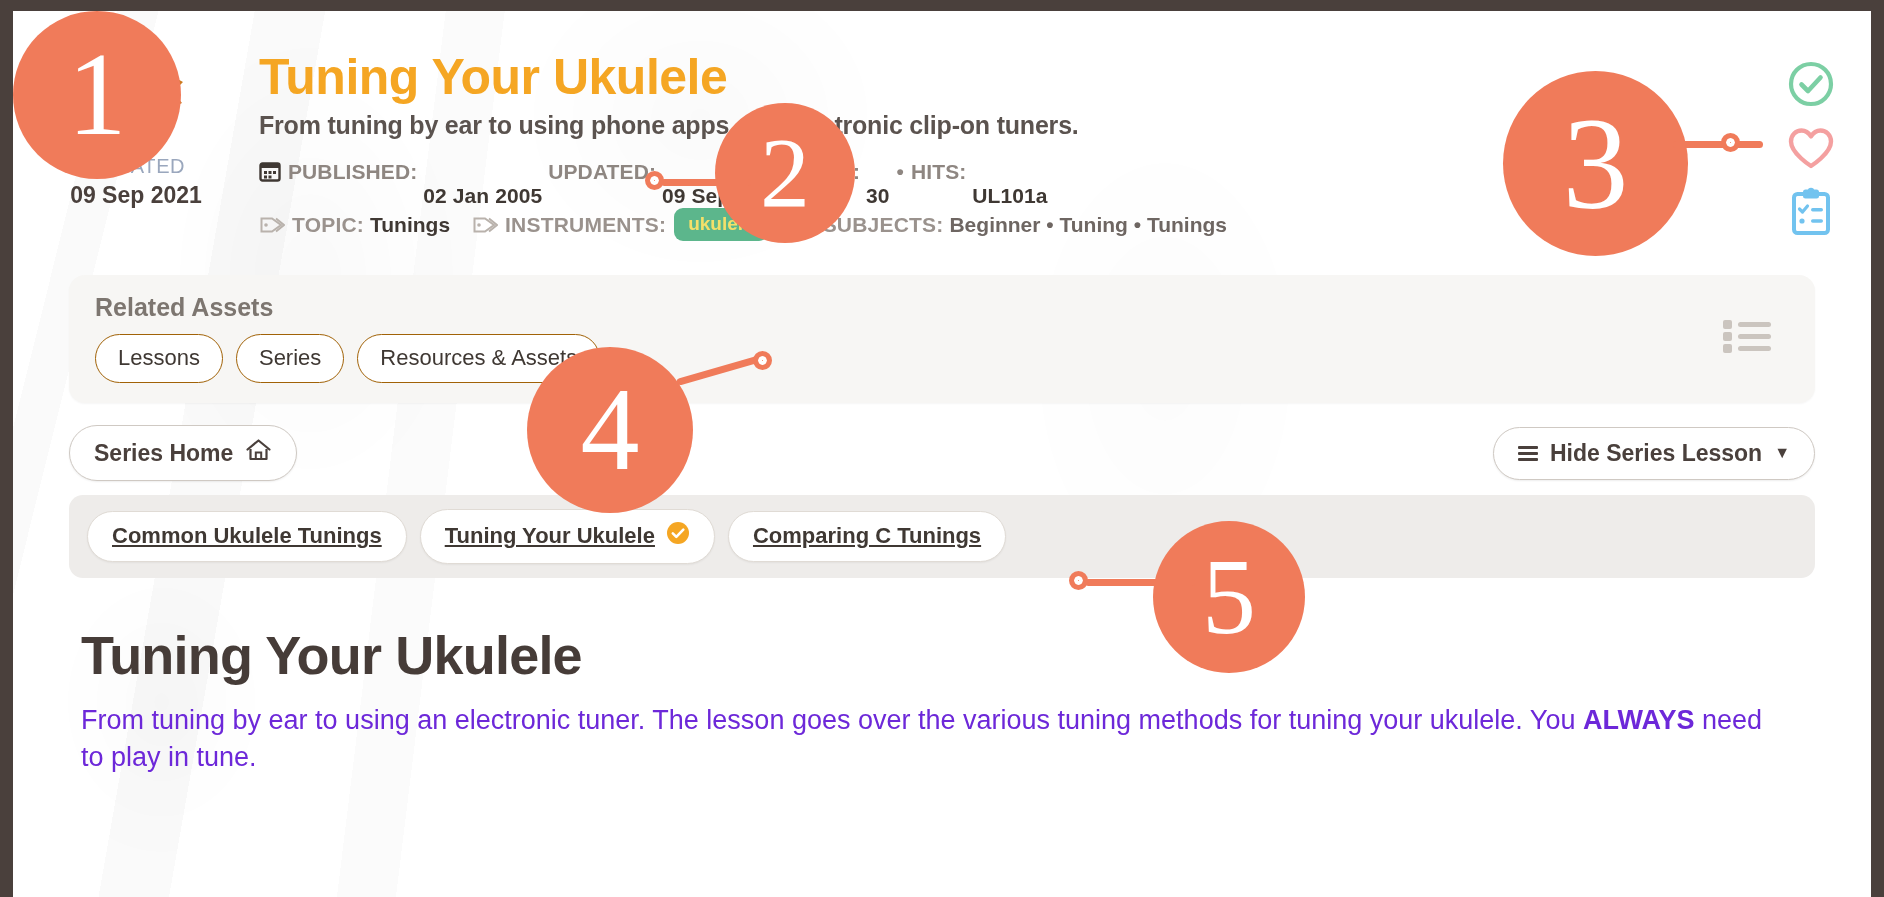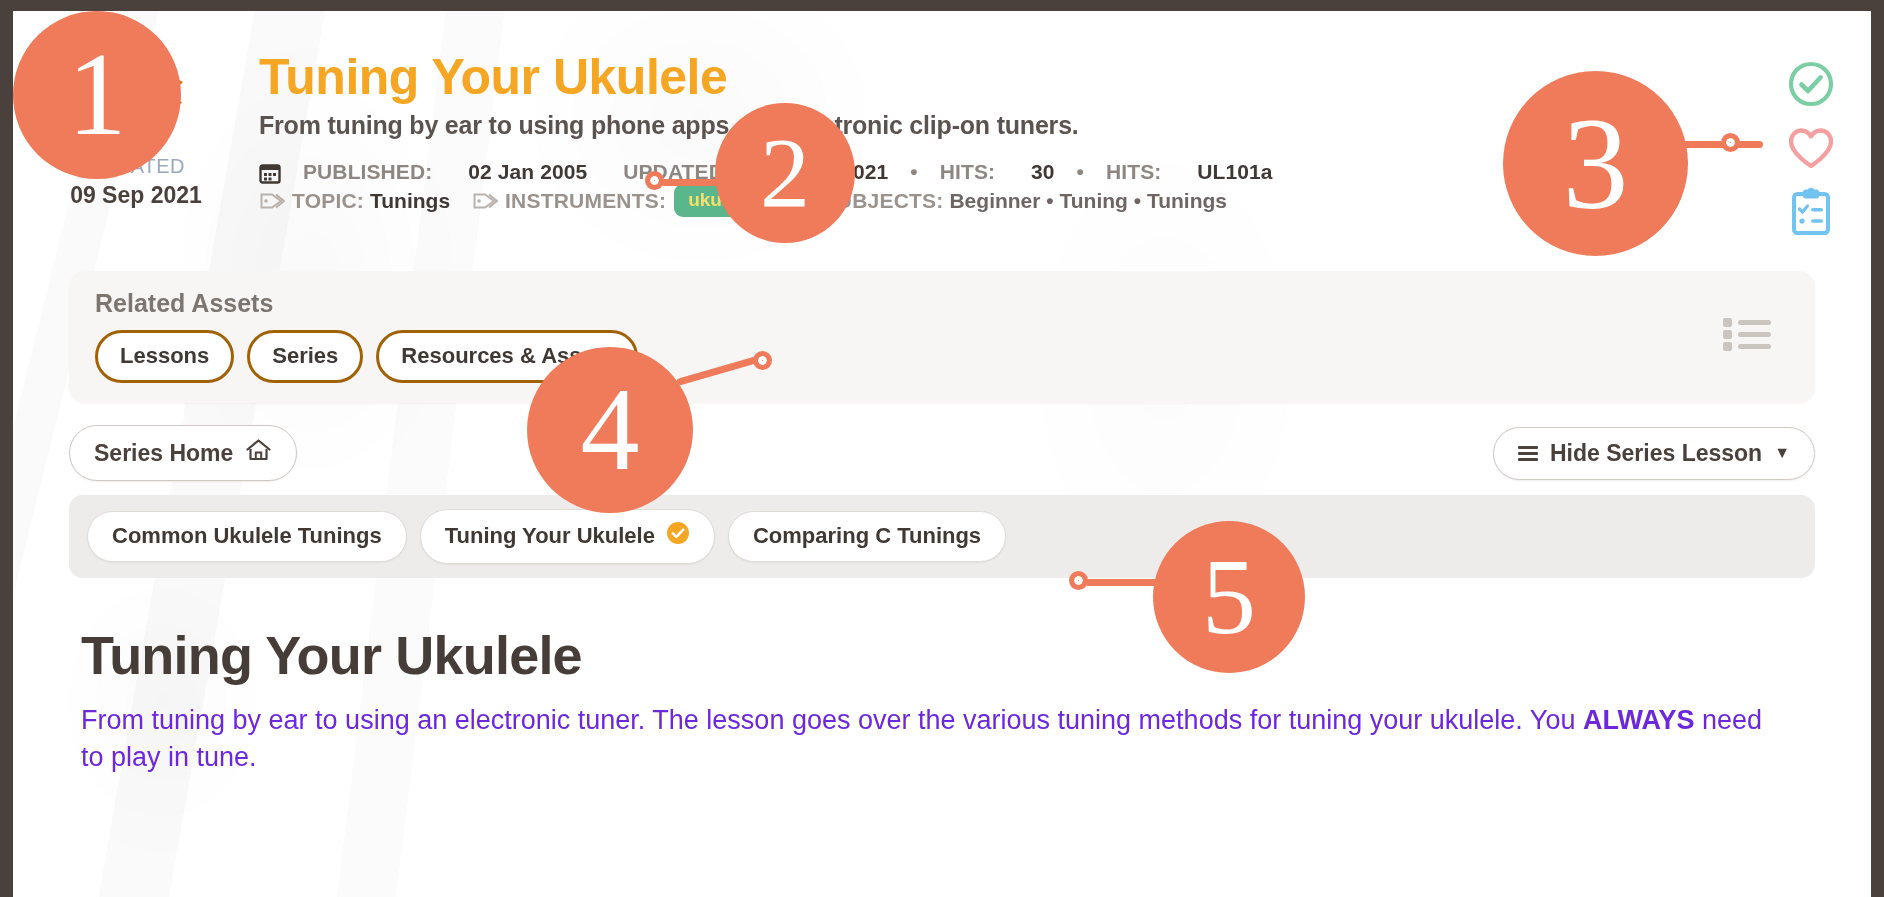--- a/index.html
+++ b/index.html
@@ -90,26 +90,26 @@
     letter-spacing: -0.2px;
   }
 
   .meta-line {
     margin-top: 20px;
     font-size: 21px;
     color: #8e8681;
     font-weight: bold;
     letter-spacing: .1px;
     display: flex;
-    align-items: flex-end;
+    align-items: flex-start;
     flex-wrap: wrap;
-    gap: 15px;
+    gap: 0;
   }
   .meta-line .lbl { color: #8e8681; font-weight: bold; }
-  .meta-line .val { color: #3f3833; font-weight: bold; }
+  .meta-line .val { color: #3f3833; font-weight: bold; margin-top: 24px; }
   .meta-line .sep { color: #8e8681; margin: 0 7px; }
   .meta-ico { margin-right: 7px; display: inline-flex; align-items: center; }
 
   .tags-line {
     font-size: 21px;
     display: flex;
     align-items: center;
     flex-wrap: wrap;
   }
   .tag-group { display: inline-flex; align-items: center; margin-right: 22px; }
@@ -153,25 +153,25 @@
   .related-left { flex: 1 1 auto; }
   .related-title {
     font-size: 25px;
     font-weight: bold;
     color: #7d7670;
     margin-bottom: 12px;
   }
   .tab-row { display: flex; gap: 13px; flex-wrap: wrap; }
   .tab-chip {
     background: #ffffff;
-    border: 3px solid #a16207;
+    border: 1px solid #a16207;
     border-radius: 999px;
     padding: 10px 22px 11px;
     font-size: 22px;
-    font-weight: bold;
+    font-weight: normal;
     color: #3f3833;
     cursor: pointer;
     white-space: nowrap;
   }
   .list-icon-btn { flex: 0 0 auto; padding-right: 16px; cursor: pointer; }
 
   
   .series-section { margin: 22px 56px 0 56px; position: relative; }
   .series-top {
     display: flex;
@@ -214,20 +214,21 @@
     padding: 11px 24px 12px;
     font-size: 22px;
     font-weight: bold;
     color: #3f3833;
     display: inline-flex;
     align-items: center;
     gap: 11px;
     cursor: pointer;
     white-space: nowrap;
     box-shadow: 0 1px 2px rgba(0,0,0,.05);
+    text-decoration: underline;
   }
   .chk-amber { display: inline-block; }
 
   
   .article { margin: 46px 56px 0 68px; }
   .article h1 {
     font-size: 54px;
     font-weight: bold;
     color: #463c38;
     letter-spacing: -0.8px;

